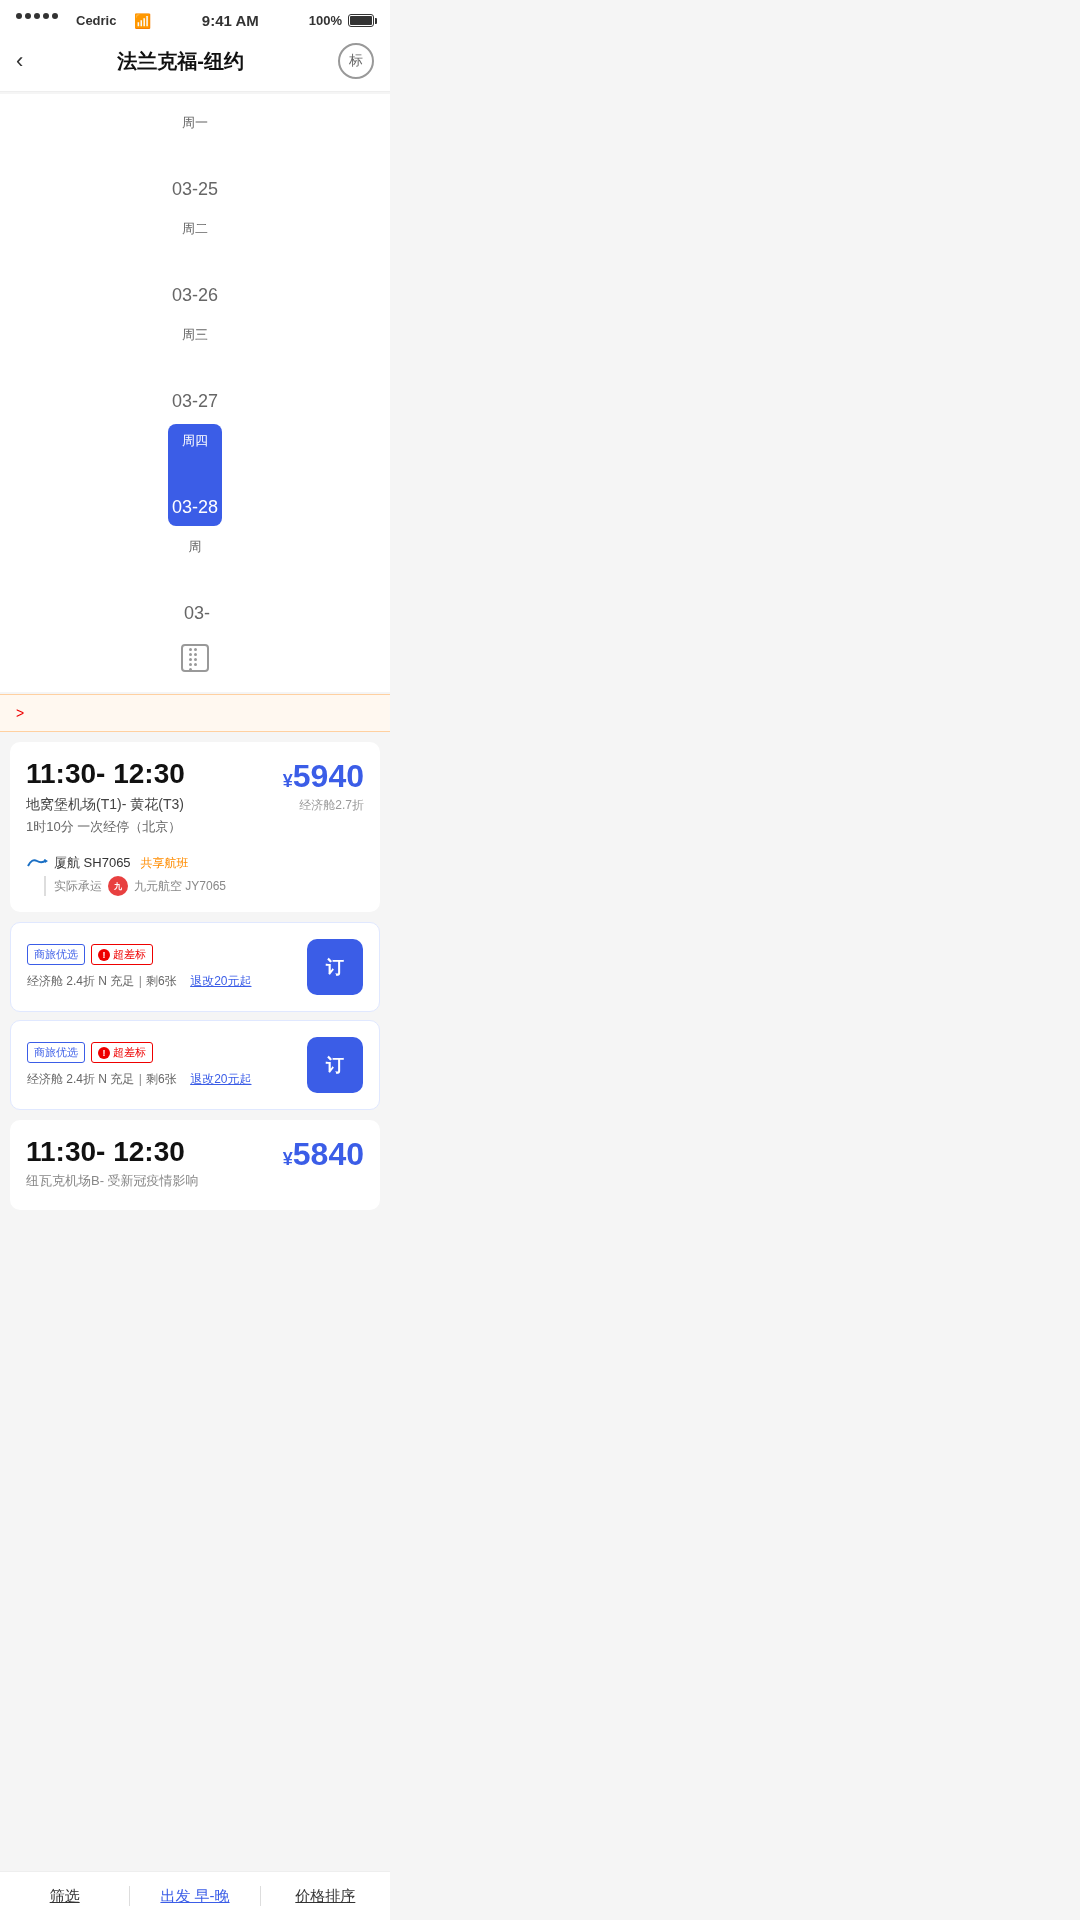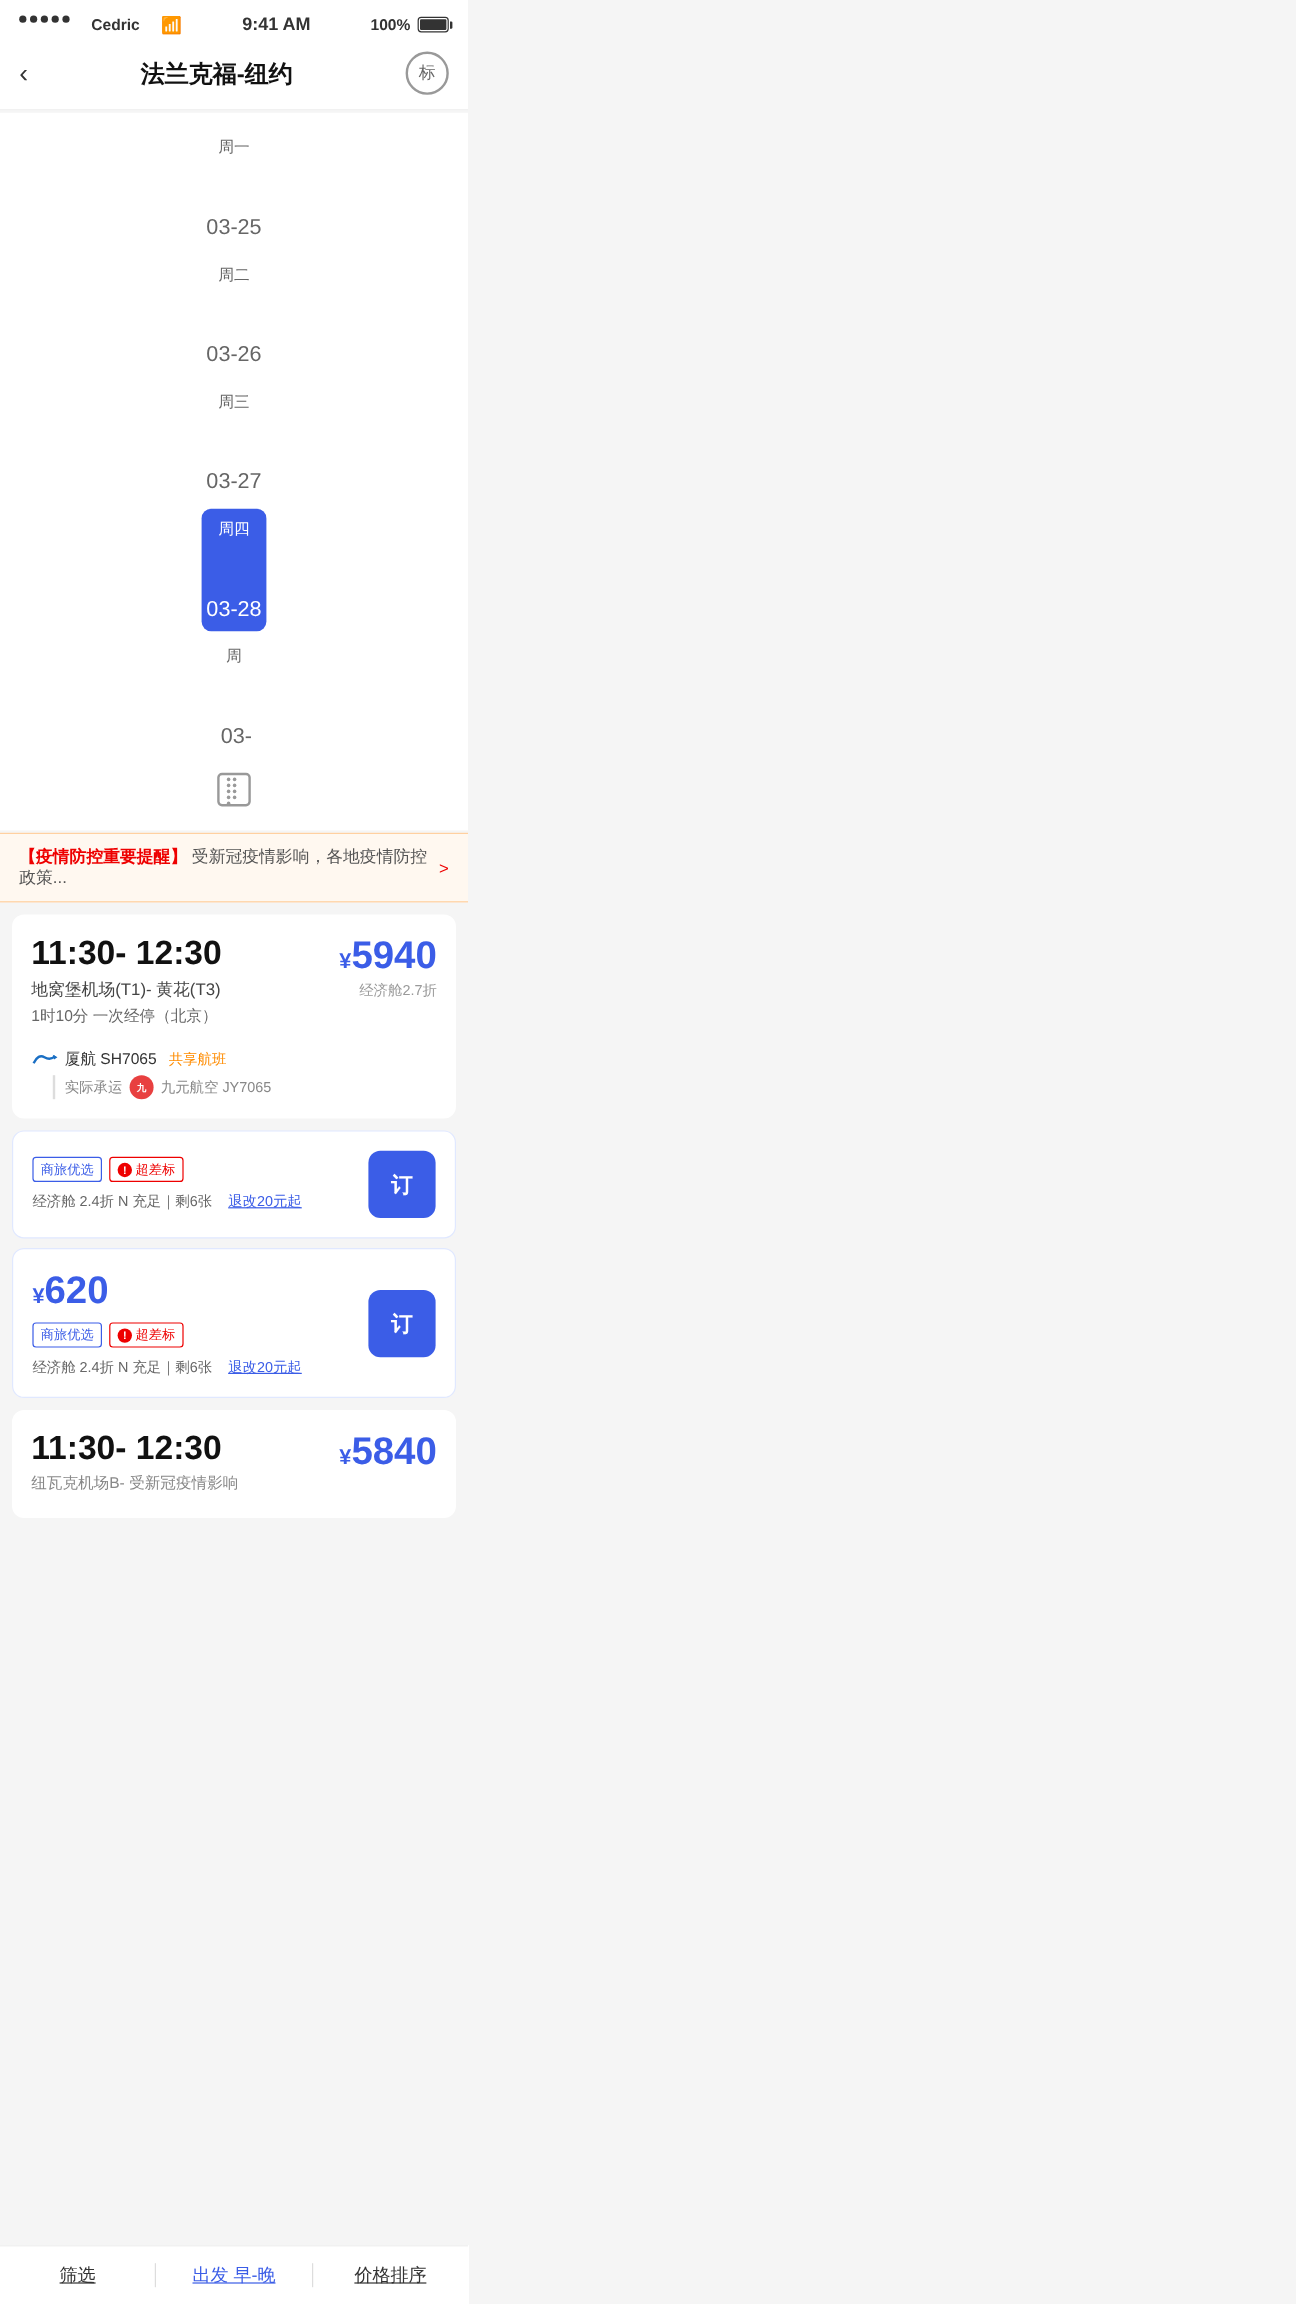--- a/index.html
+++ b/index.html
@@ -282,24 +282,20 @@
           <div class="cal-dot"></div>
         <div class="cal-dot"></div>
           <div class="cal-dot"></div>
           <div class="cal-dot"></div>
       </div>
     </div>
   </div>
 </div>
 
 <div class="alert-banner">
-  <div>
-    <span class="alert-tag">【疫情防控重要提醒】</span>
-    <span class="alert-content">受新冠疫情影响，各地疫情防控政策...</span>
-  </div>
   <span class="alert-arrow">&gt;</span>
 </div>
 
 <div class="flight-card">
   <div class="flight-header">
     <div>
       <div class="flight-time">11:30- 12:30</div>
       <div class="flight-route">地窝堡机场(T1)- 黄花(T3)</div>
       <div class="flight-info">1时10分 一次经停（北京）</div>
     </div>
@@ -338,23 +334,20 @@
       <span>经济舱 2.4折 N 充足｜剩6张</span>
       &nbsp;&nbsp;
       <span class="refund">退改20元起</span>
     </div>
   </div>
   <div class="book-btn">订</div>
 </div>
 
 <div class="ticket-card" style="margin-top:8px;">
   <div class="ticket-left">
-    <div class="ticket-price">
-      <span class="yen">¥</span><span>620</span>
-    </div>
     <div class="tag-row">
       <span class="tag tag-blue">商旅优选</span>
       <span class="tag tag-red">
         <span class="tag-warn-icon">!</span>超差标
       </span>
     </div>
     <div class="ticket-detail">
       <span>经济舱 2.4折 N 充足｜剩6张</span>
       &nbsp;&nbsp;
       <span class="refund">退改20元起</span>

